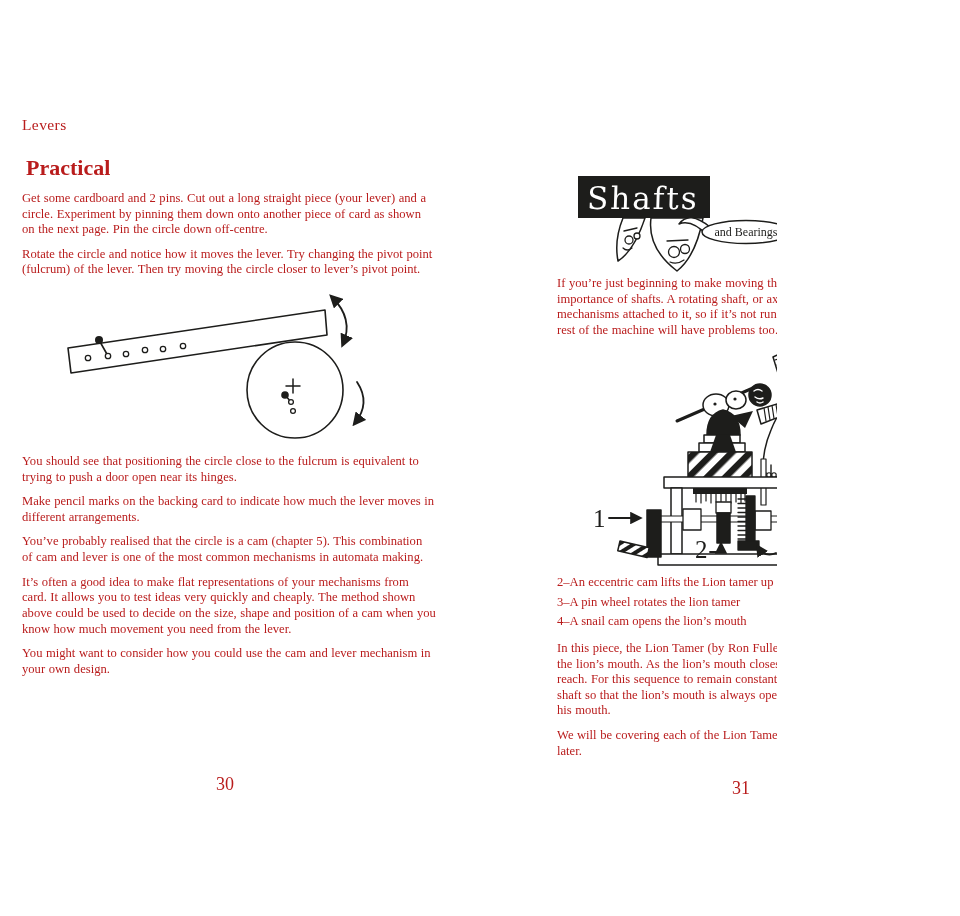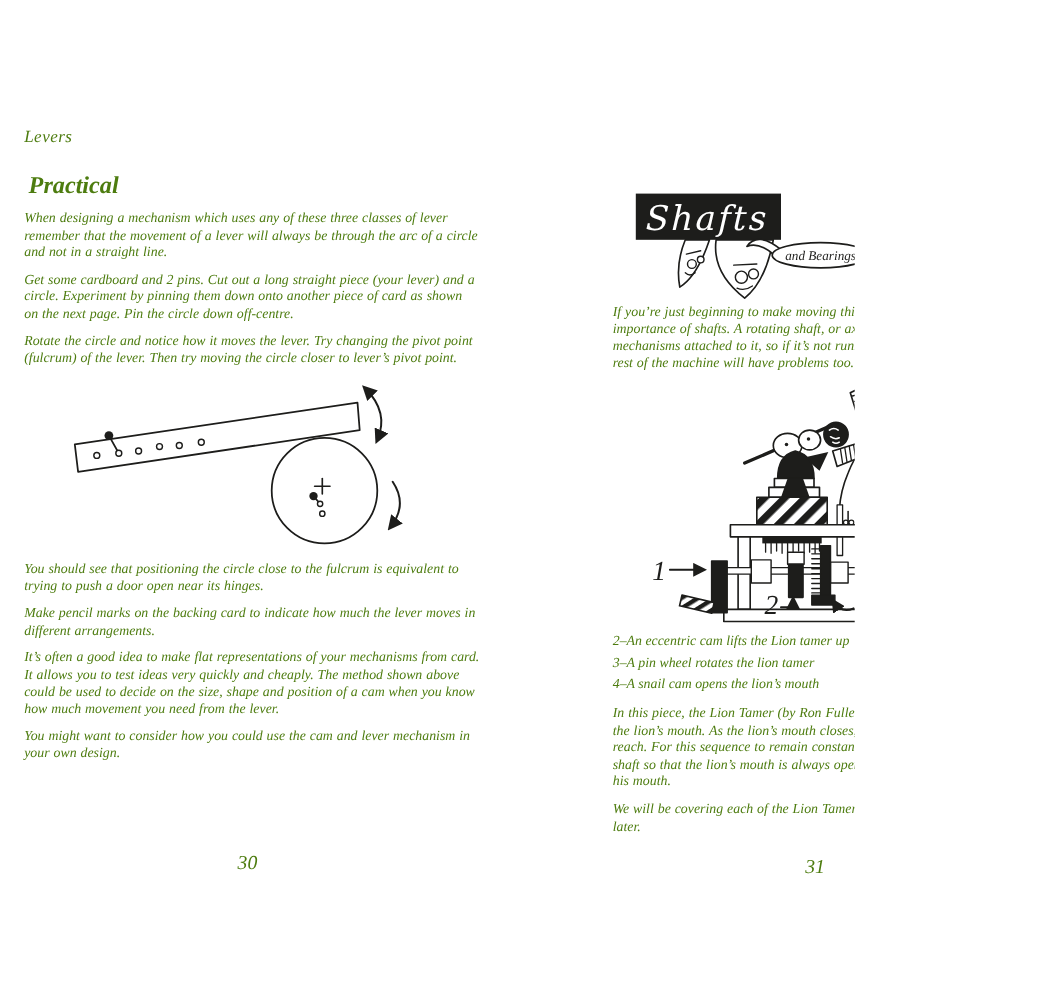--- a/index.html
+++ b/index.html
@@ -1,20 +1,19 @@
 <!DOCTYPE html>
 <html><head>
 <meta charset="utf-8">
 <style>
   html,body{margin:0;padding:0;background:#ffffff;}
   .spread{
     position:relative;width:777px;height:916px;background:#ffffff;
-    color:#4d7c0f;font-family:"Liberation Serif","DejaVu Serif",serif;
+    color:#b91c1c;font-family:"Liberation Serif","DejaVu Serif",serif;
     overflow:hidden;
-    font-style:italic;
   }
   .col{position:absolute;}
   .col-left{left:22px;top:116px;width:414px;}
   .col-right{left:557px;top:168px;width:398px;}
   h1.book-title{font-size:15.5px;font-weight:400;letter-spacing:.4px;margin:0 0 21px 0;}
   h2.section{font-size:22px;font-weight:700;margin:0 0 10px 4px;}
   p.body{font-size:12.6px;line-height:1.24;margin:0 0 9px 0;word-spacing:.4px;}
   .caption-list{margin:2px 0 9px 0;}
   .caption-list div{font-size:12.6px;line-height:1.55;}
   .page-num{position:absolute;width:40px;text-align:center;font-size:18px;}
@@ -27,21 +26,20 @@
   .dlabel{font-family:"Liberation Serif","DejaVu Serif",serif;font-size:25px;fill:#1d1d1b;}
 </style>
 </head>
 <body>
 
 <div class="spread">
 
   <section class="col col-left">
     <h1 class="book-title">Levers</h1>
     <h2 class="section">Practical</h2>
-    <p class="body">When designing a mechanism which uses any of these three classes of lever remember that the movement of a lever will always be through the arc of a circle and not in a straight line.</p>
     <p class="body">Get some cardboard and 2 pins. Cut out a long straight piece (your lever) and a circle. Experiment by pinning them down onto another piece of card as shown on the next page. Pin the circle down off-centre.</p>
     <p class="body">Rotate the circle and notice how it moves the lever. Try changing the pivot point (fulcrum) of the lever. Then try moving the circle closer to lever’s pivot point.</p>
 
     <svg class="illu-left" width="400" height="160" viewBox="0 0 400 160">
       <defs>
         <marker id="ah1" viewBox="0 0 10 10" refX="7" refY="5" markerWidth="7.5" markerHeight="7.5" orient="auto-start-reverse">
           <path d="M0,0 L10,5 L0,10 Z" fill="#1d1d1b"></path>
         </marker>
       </defs>
       <g stroke="#1d1d1b" stroke-width="1.6" fill="none" stroke-linejoin="round" stroke-linecap="round">
@@ -69,20 +67,21 @@
           <circle cx="269" cy="115" r="2.4" fill="#ffffff" stroke-width="1.3"></circle>
           <circle cx="271" cy="124" r="2.4" fill="#ffffff" stroke-width="1.3"></circle>
         </g>
         <path d="M310,10 Q332,32 321,57" stroke-width="1.8" marker-start="url(#ah1)" marker-end="url(#ah1)"></path>
         <path d="M335,95 Q349,116 333,136" stroke-width="1.8" marker-end="url(#ah1)"></path>
       </g>
     </svg>
 
     <p class="body">You should see that positioning the circle close to the fulcrum is equivalent to trying to push a door open near its hinges.</p>
     <p class="body">Make pencil marks on the backing card to indicate how much the lever moves in different arrangements.</p>
+    <p class="body">You’ve probably realised that the circle is a cam (chapter 5). This combination of cam and lever is one of the most common mechanisms in automata making.</p>
     <p class="body">It’s often a good idea to make flat representations of your mechanisms from card. It allows you to test ideas very quickly and cheaply. The method shown above could be used to decide on the size, shape and position of a cam when you know how much movement you need from the lever.</p>
     <p class="body">You might want to consider how you could use the cam and lever mechanism in your own design.</p>
   </section>
   <div class="page-num page-num-left">30</div>
 
   <section class="col col-right">
 
     <svg class="illu-logo" width="398" height="105" viewBox="0 0 398 105">
       <g stroke="#1d1d1b" stroke-width="1.5" fill="none" stroke-linejoin="round" stroke-linecap="round">
         <rect x="21" y="8" width="132" height="42" fill="#1d1d1b" stroke="none"></rect>

